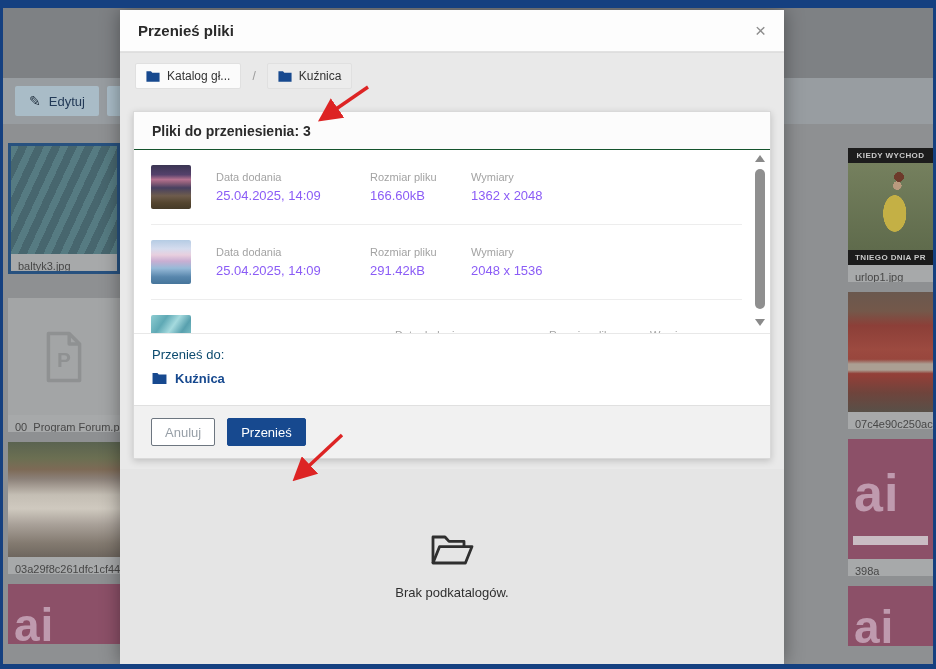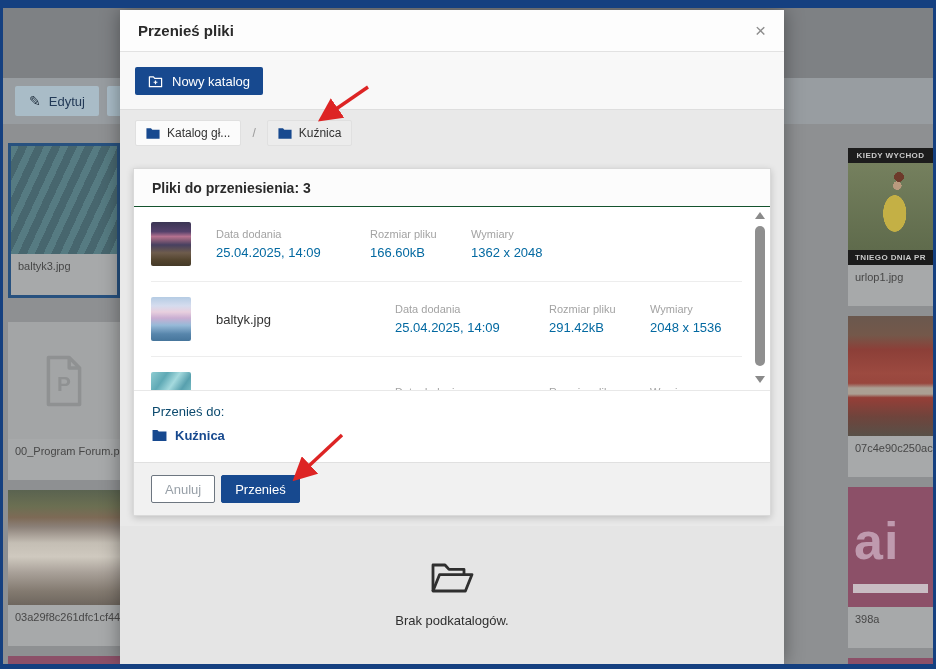--- a/index.html
+++ b/index.html
@@ -14,21 +14,21 @@
                 display:flex; align-items:center; padding-left:12px; gap:8px; }
   .bg-btn { display:inline-flex; align-items:center; gap:8px; height:30px; padding:0 14px;
             background:#a9bcc7; color:#233a57; border:none; border-radius:2px; font-size:13px;
             font-family:inherit; cursor:pointer; white-space:nowrap; }
   .pencil { font-size:14px; color:#1d2b3a; }
 
   .col-left  { position:absolute; left:5px;  top:135px; width:112px; }
   .col-right { position:absolute; right:0;   top:140px; width:85px;  }
   .bgcard { background:#000000; margin-bottom:10px; overflow:hidden; position:relative; }
   .bgcard .bgimg   { width:100%; }
-  .bgcard .bglabel { height:41px; background:#a7a9aa; color:#474747; font-size:11px;
+  .bgcard .bglabel { height:17px; background:#a7a9aa; color:#474747; font-size:11px;
                      line-height:25px; padding-left:7px; white-space:nowrap; overflow:hidden; }
   .sel { border:3px solid #27517f; margin-bottom:24px; }
 
   .img-baltyk3 { height:108px;
     background:repeating-linear-gradient(115deg,#567b82 0 7px,#47666e 7px 15px),#4e7078; }
   .img-doc { height:117px; background:#a3a5a6; display:flex; align-items:center; justify-content:center; }
   .img-whitecar { height:115px;
     background:linear-gradient(180deg,#5a6350 0%,#6b6f52 14%,#7d6a56 24%,#8b8078 32%,#c4beb4 46%,#cfc9bf 58%,#a8a098 72%,#837a70 88%,#6e665e 100%); }
   .img-redcar { height:120px;
     background:linear-gradient(180deg,transparent 56%,#ab9f93 60%,#ab9f93 65%,transparent 68%),
@@ -77,39 +77,39 @@
   .file-list { position:relative; height:183px; overflow:hidden; }
   .file-row { display:flex; align-items:center; height:75px; margin:0 28px 0 17px;
               border-bottom:1px solid #ededed; }
   .thumb { width:40px; height:44px; border-radius:2px; margin-right:25px; flex:none; }
   .t-kuznica { background:linear-gradient(180deg,#3a3553 0%,#55416b 22%,#b4718f 33%,#8f5f7a 40%,#474060 52%,#6e5c4c 70%,#54452f 86%,#453a28 100%); }
   .t-baltyk  { background:linear-gradient(180deg,#b5cce4 0%,#d5dcee 20%,#e8cfde 34%,#c9aed2 48%,#97bad8 64%,#5886ac 84%,#46759b 100%); }
   .t-baltyk2 { background:linear-gradient(125deg,#8ecdd2 0%,#5fa9b5 24%,#a5dade 42%,#58a0ae 60%,#7fc2c8 78%,#4f96a6 100%); }
   .fname { flex:1; font-size:13px; color:#333; }
   .meta { flex:none; }
   .meta .mlabel { font-size:11px; color:#a3a3a3; margin-bottom:5px; }
-  .meta .mval   { font-size:13px; color:#0369a1; }
+  .meta .mval   { font-size:13px; color:#8b5cf6; }
   .meta-date { width:154px; }
   .meta-size { width:101px; }
   .meta-dims { width:92px; }
 
   .sb { position:absolute; right:5px; top:5px; bottom:7px; width:10px; }
   .sb-up, .sb-down { position:absolute; left:0; width:0; height:0;
                      border-left:5px solid transparent; border-right:5px solid transparent; }
   .sb-up   { top:0;    border-bottom:7px solid #8a8a8a; }
   .sb-down { bottom:0; border-top:7px solid #8a8a8a; }
   .sb-thumb { position:absolute; left:0; top:14px; height:140px; width:10px;
               background:#8f8f8f; border-radius:6px; }
 
   .move-to { padding:13px 18px 16px; background:#fff; border-top:1px solid #e8e8e8; }
   .mt-label { font-size:13px; color:#0c4a6e; margin-bottom:9px; }
   .mt-target { display:inline-flex; align-items:center; gap:8px; color:#17498f;
                font-weight:700; font-size:13px; cursor:pointer; }
   .p-footer { padding:12px 17px; background:#f1f1f1; border-top:1px solid #e0e0e0;
-              display:flex; gap:6px; }
+              display:flex; gap:12px; }
   .btn-cancel { height:28px; padding:0 13px; background:#fff; border:1px solid #6d7680;
                 color:#98a0a8; font-size:13px; border-radius:2px; font-family:inherit; cursor:pointer; }
   .btn-confirm { height:28px; padding:0 13px; background:#17498f; border:1px solid #17498f;
                  color:#fff; font-size:13px; border-radius:2px; font-family:inherit; cursor:pointer; }
 
   .m-empty { flex:1; background:#e5e5e5; display:flex; flex-direction:column;
              align-items:center; justify-content:center; gap:15px; padding-bottom:4px; }
   .empty-text { font-size:13px; color:#2f2f2f; }
 
   .arrows { position:absolute; inset:0; z-index:30; pointer-events:none; }
@@ -186,29 +186,20 @@
         </div>
       </div>
     </div>
 
     <div class="modal">
       <div class="m-header">
         <span class="m-title">Przenieś pliki</span>
         <button class="m-close">×</button>
       </div>
 
-      <div class="m-toolbar">
-        <button class="btn-newfolder">
-          <svg width="15" height="15" viewBox="0 0 16 16">
-            <path d="M1.5 13.5 V3 h4.3 l1.4 1.7 h7.3 V13.5 z" fill="none" stroke="#fff" stroke-width="1.3" stroke-linejoin="round"></path>
-            <path d="M8 6.8 v4 M6 8.8 h4" stroke="#fff" stroke-width="1.3"></path>
-          </svg>
-          <span>Nowy katalog</span>
-        </button>
-      </div>
 
       <div class="m-crumbs">
         <button class="crumb">
           <svg width="14" height="13" viewBox="0 0 16 14">
             <path d="M0.5 13 V1 h5.2 l1.5 1.8 H15.5 V13 z" fill="#17498f"></path>
           </svg>
           <span>Katalog gł...</span>
         </button>
         <span class="crumb-sep">/</span>
         <button class="crumb current">
@@ -235,21 +226,20 @@
                 <div class="mval">166.60kB</div>
               </div>
               <div class="meta meta-dims">
                 <div class="mlabel">Wymiary</div>
                 <div class="mval">1362 x 2048</div>
               </div>
             </div>
 
             <div class="file-row">
               <div class="thumb t-baltyk"></div>
-              <div class="fname">baltyk.jpg</div>
               <div class="meta meta-date">
                 <div class="mlabel">Data dodania</div>
                 <div class="mval">25.04.2025, 14:09</div>
               </div>
               <div class="meta meta-size">
                 <div class="mlabel">Rozmiar pliku</div>
                 <div class="mval">291.42kB</div>
               </div>
               <div class="meta meta-dims">
                 <div class="mlabel">Wymiary</div>

